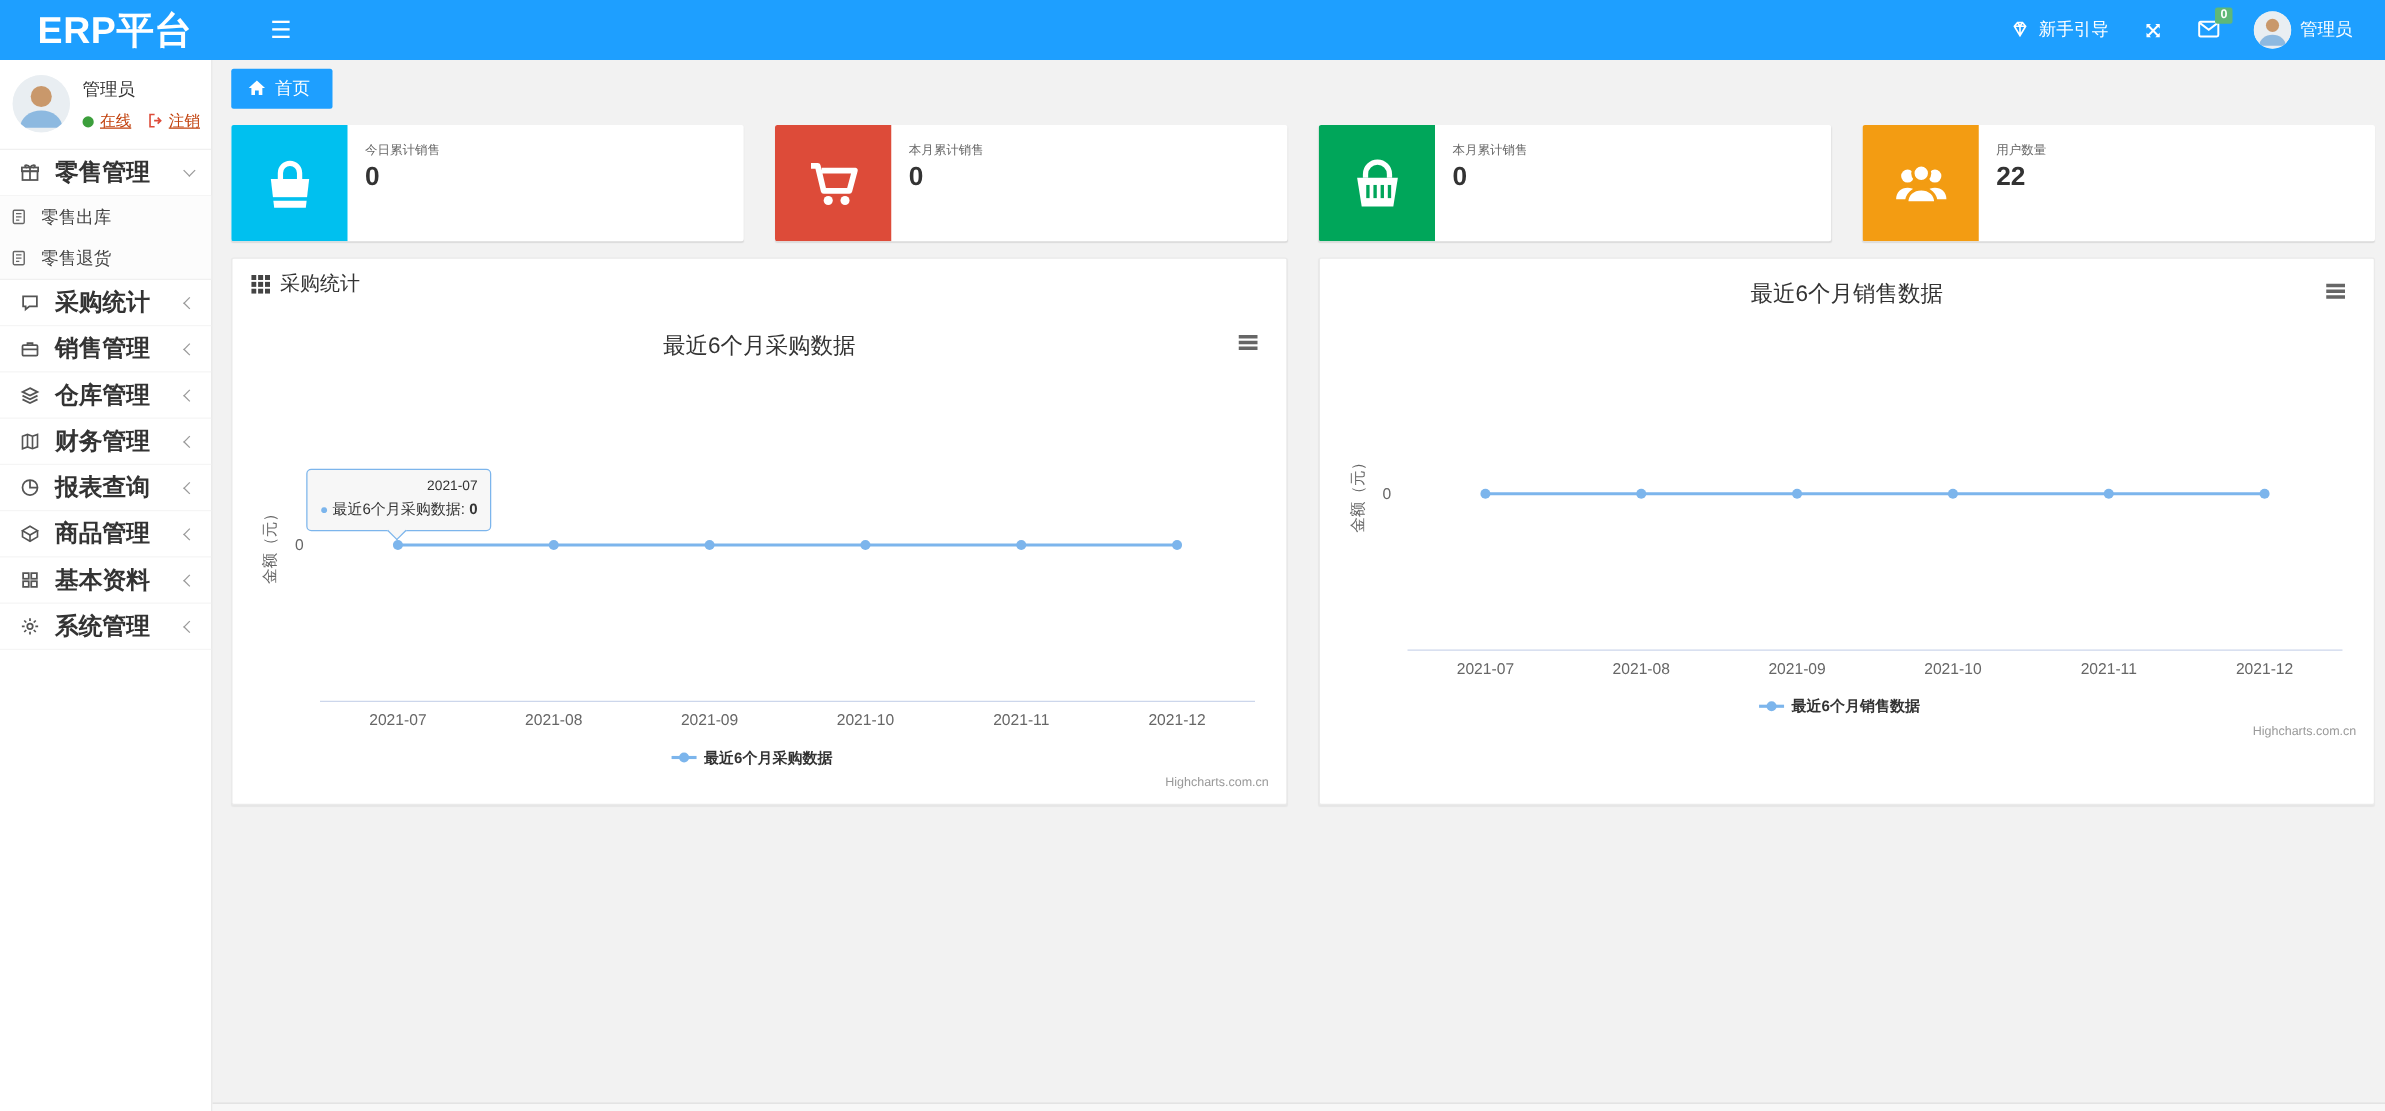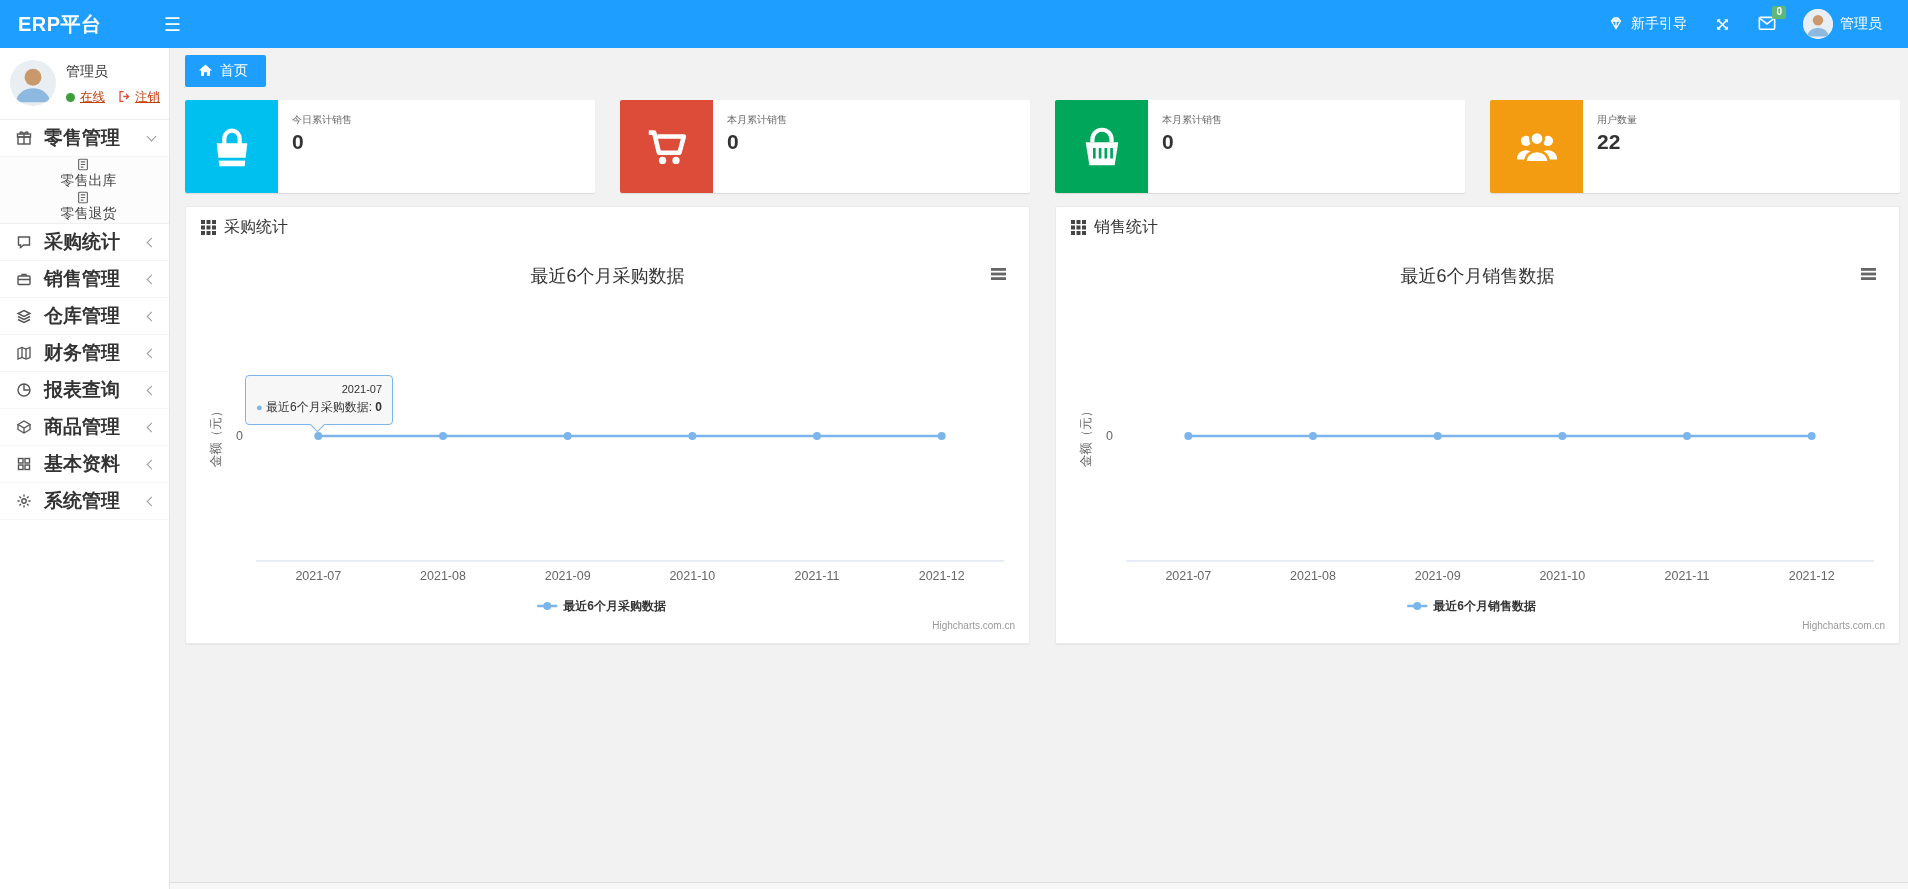--- a/index.html
+++ b/index.html
@@ -1,21 +1,21 @@
 <!DOCTYPE html>
 <html><head>
 <meta charset="utf-8">
 <style>
   * { box-sizing: border-box; margin: 0; padding: 0; }
   html,body { width:1908px; height:889px; overflow:hidden; }
   body { font-family:"Liberation Sans","DejaVu Sans",sans-serif; background:#f2f2f2; color:#333; }
 
   
   .navbar { height:48px; background:#1E9FFF; display:flex; align-items:center; color:#fff; position:relative; }
-  .brand { font-size:20px; font-weight:bold; padding-left:18px; letter-spacing:.5px; }
+  .brand { font-size:30px; font-weight:bold; padding-left:30px; letter-spacing:.5px; }
   .nav-toggle { margin-left:62px; font-size:19px; cursor:pointer; line-height:1; }
   .nav-right { margin-left:auto; display:flex; align-items:center; gap:27px; padding-right:26px; font-size:14px; }
   .nav-item { display:flex; align-items:center; gap:7px; cursor:pointer; }
   .mail-wrap { position:relative; display:flex; }
   .badge { position:absolute; top:-9px; right:-10px; background:#5FB878; color:#fff; font-size:10px; font-weight:bold; padding:1px 4px 2px; border-radius:2px; line-height:1; }
   .avatar { display:inline-block; border-radius:50%; overflow:hidden; background:#eef2f5; flex:none; }
   .avatar.sm { width:30px; height:30px; }
   .avatar.lg { width:46px; height:46px; }
   .avatar svg { display:block; width:100%; height:100%; }
 
@@ -30,21 +30,21 @@
   .user-status { display:flex; align-items:center; gap:5px; margin-top:8px; font-size:12.5px; color:#c2410c;text-decoration:underline; }
   .dot { width:9px; height:9px; border-radius:50%; background:#3c9f3c; display:inline-block; }
   .logout { display:flex; align-items:center; gap:4px; margin-left:8px; cursor:pointer; }
   .menu { list-style:none; }
   .menu-item { height:37px; display:flex; align-items:center; padding:0 14px 0 16px; font-size:19px; font-weight:bold; color:#333; cursor:pointer; border-bottom:1px solid #f5f5f5; }
   .menu-item .micon { width:20px; margin-right:8px; display:flex; color:#555; }
   .chev { width:7px; height:7px; border-right:1.6px solid #999; border-bottom:1.6px solid #999; margin-left:auto; flex:none; }
   .chev.left { transform:rotate(135deg); }
   .chev.down { transform:rotate(45deg); margin-top:-3px; }
   .submenu { list-style:none; background:#fcfcfc; border-bottom:1px solid #f0f0f0; }
-  .submenu li { height:33px; display:flex; align-items:center; padding-left:8px; font-size:14px; color:#444; cursor:pointer;flex-direction:column; }
+  .submenu li { height:33px; display:flex; align-items:center; padding-left:8px; font-size:14px; color:#444; cursor:pointer; }
   .submenu .micon { width:18px; margin-right:7px; display:flex; color:#666; }
 
   
   .tab-home { display:inline-flex; align-items:center; gap:7px; background:#1E9FFF; color:#fff; font-size:14px; padding:7px 18px 7px 13px; border-radius:2px; cursor:pointer; margin-bottom:13px; }
 
   
   .cards { display:flex; gap:25px; }
   .card { flex:1; height:93px; background:#fff; display:flex; box-shadow:0 1px 1px rgba(0,0,0,.1); border-radius:2px; overflow:hidden; }
   .card-icon { width:93px; height:93px; flex:none; display:flex; align-items:center; justify-content:center; }
   .card-icon svg { width:46px; height:46px; }
@@ -386,36 +386,20 @@
               <text x="829" y="381" text-anchor="end" font-size="10" fill="#999">Highcharts.com.cn</text>
             </svg>
           <div class="hc-tooltip">
             <div>2021-07</div>
             <div class="tt-row"><span class="tt-dot">●</span> <span>最近6个月采购数据</span>: <b>0</b></div>
           </div>
         </div>
       </div>
 
       <div class="panel">
-        <div class="panel-header">
-          <span class="gicon">
-            <svg width="15" height="15" viewBox="0 0 15 15" fill="#444">
-                <rect x="0" y="0" width="4" height="4"></rect>
-                <rect x="5.5" y="0" width="4" height="4"></rect>
-                <rect x="11" y="0" width="4" height="4"></rect>
-                <rect x="0" y="5.5" width="4" height="4"></rect>
-                <rect x="5.5" y="5.5" width="4" height="4"></rect>
-                <rect x="11" y="5.5" width="4" height="4"></rect>
-                <rect x="0" y="11" width="4" height="4"></rect>
-                <rect x="5.5" y="11" width="4" height="4"></rect>
-                <rect x="11" y="11" width="4" height="4"></rect>
-              </svg>
-          </span>
-          <span>销售统计</span>
-        </div>
         <div class="chart-wrap">
           <svg class="chart" id="chart1" viewBox="0 0 843 385">
               <text x="421.5" y="34" text-anchor="middle" font-size="18" fill="#333">最近6个月销售数据</text>
               <g>
                 <rect x="805" y="20" width="15" height="2.8" fill="#666"></rect>
                 <rect x="805" y="24.6" width="15" height="2.8" fill="#666"></rect>
                 <rect x="805" y="29.2" width="15" height="2.8" fill="#666"></rect>
               </g>
               <text x="34" y="188" text-anchor="middle" font-size="12.5" fill="#666" transform="rotate(-90 34 188)">金额（元）</text>
               <text x="57" y="192" text-anchor="end" font-size="12.5" fill="#666">0</text>

